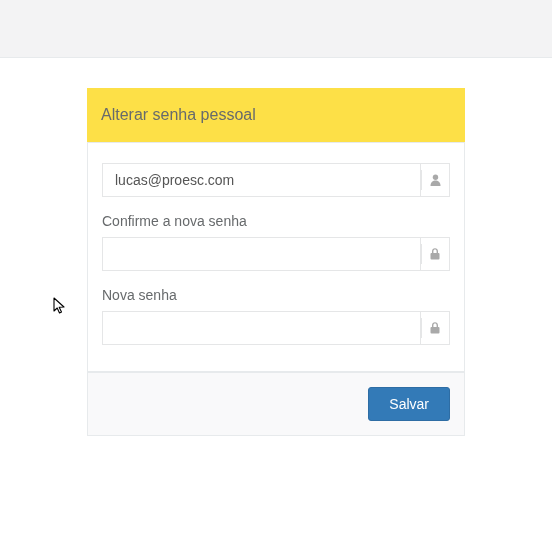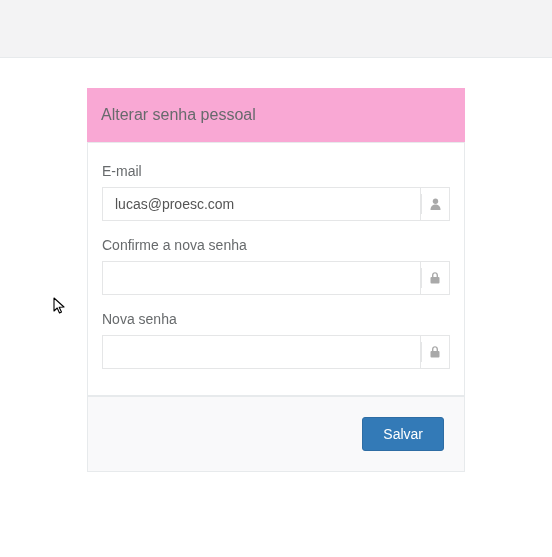--- a/index.html
+++ b/index.html
@@ -17,21 +17,21 @@
     height: 58px;
     background: #f3f3f4;
     border-bottom: 1px solid #e7eaec;
   }
   .panel {
     width: 378px;
     margin: 30px auto 0 auto;
     background: #ffffff;
   }
   .panel-header {
-    background: #f9a8d4;
+    background: #fde047;
     padding: 18px 14px;
     border-bottom: 1px solid #e7eaec;
     font-size: 16px;
     color: #676a6c;
     font-weight: 400;
   }
   .panel-body {
     padding: 20px 14px 26px 14px;
     border: 1px solid #e7eaec;
     border-top: none;
@@ -79,21 +79,21 @@
     left: 0;
     top: 6px;
     bottom: 6px;
     width: 1px;
     background: #e5e6e7;
   }
   .panel-footer {
     background: #f9f9fa;
     border: 1px solid #e7eaec;
     border-top: 1px solid #e7eaec;
-    padding: 20px;
+    padding: 14px;
     display: flex;
     justify-content: flex-end;
   }
   .btn-primary {
     background: #337ab7;
     color: #fff;
     border: 1px solid #2e6da4;
     padding: 8px 20px;
     font-size: 14px;
     border-radius: 3px;
@@ -111,21 +111,20 @@
 <body>
 
 <div class="topbar"></div>
 
 <div class="panel">
   <div class="panel-header">Alterar senha pessoal</div>
 
   <div class="panel-body">
 
     <div class="form-group">
-      <label class="form-label">E-mail</label>
       <div class="input-wrap">
         <input type="text" value="lucas@proesc.com" style="">
         <span class="input-addon">
           <svg width="11" height="12" viewBox="0 0 11 12" fill="#a9a9a9">
             <circle cx="5.5" cy="3.2" r="2.7"></circle>
             <path d="M0.5 12 C0.5 8.1 3 6.6 5.5 6.6 C8 6.6 10.5 8.1 10.5 12 Z"></path>
           </svg>
         </span>
       </div>
     </div>

